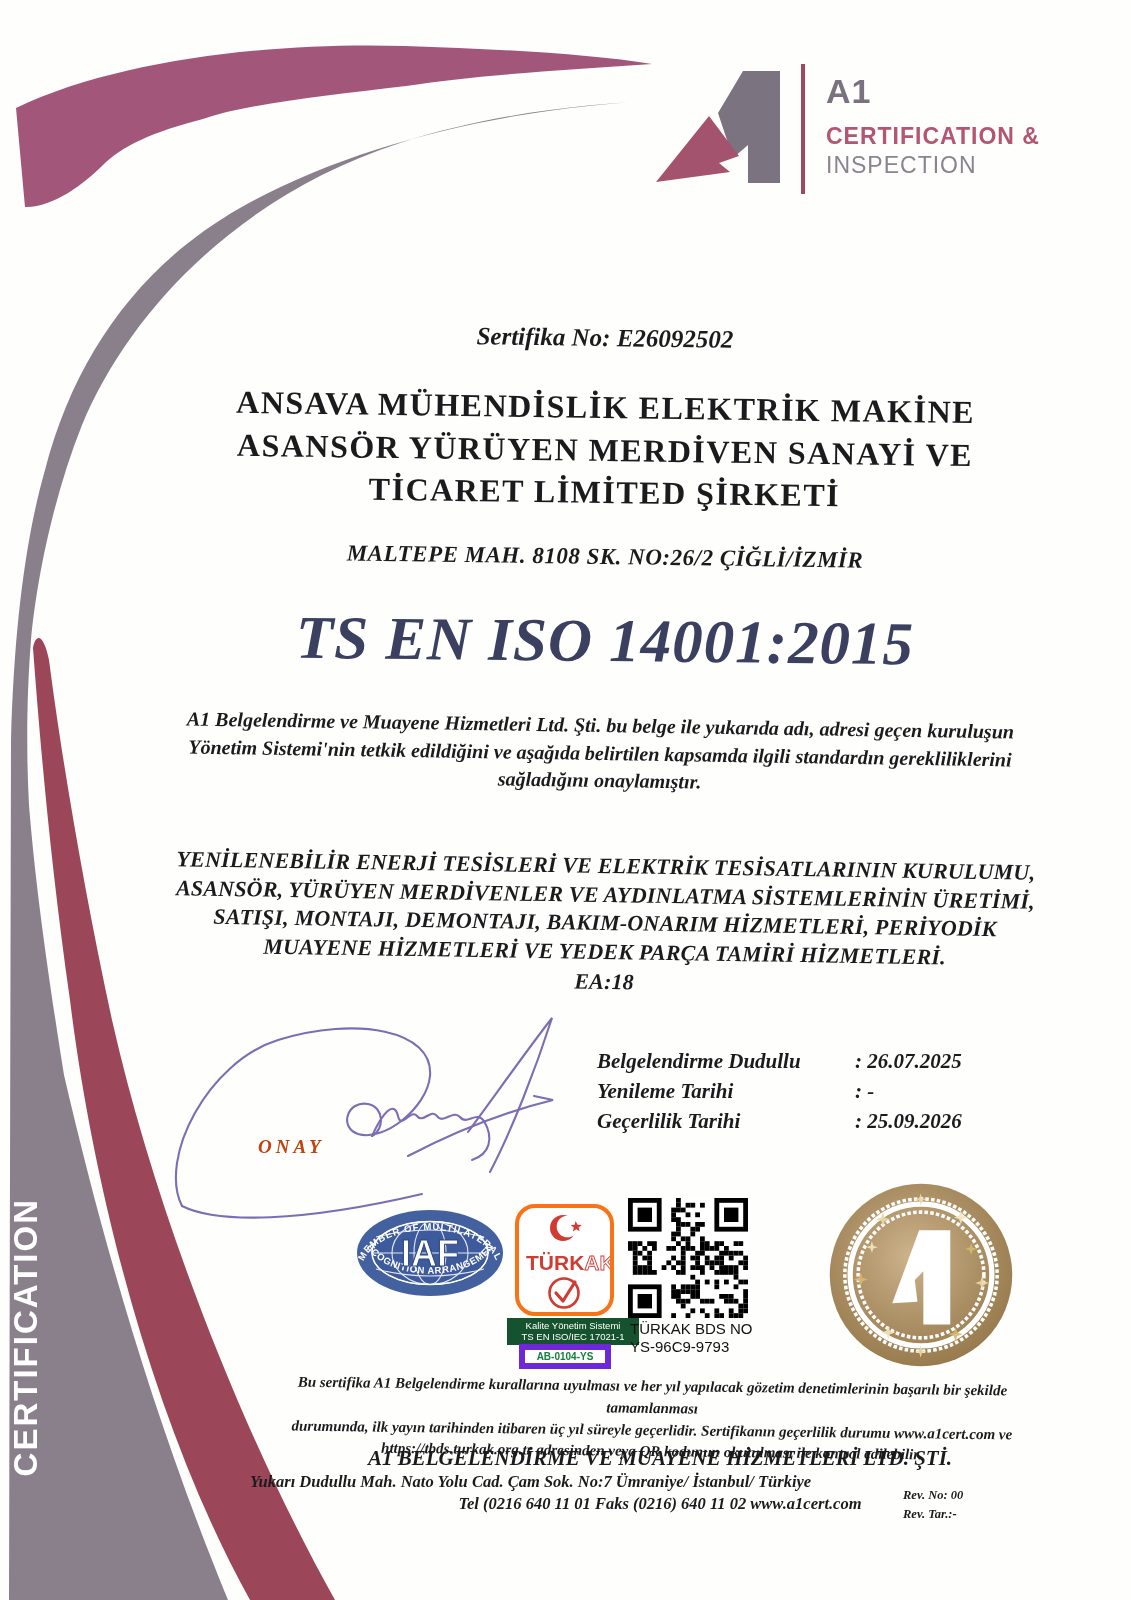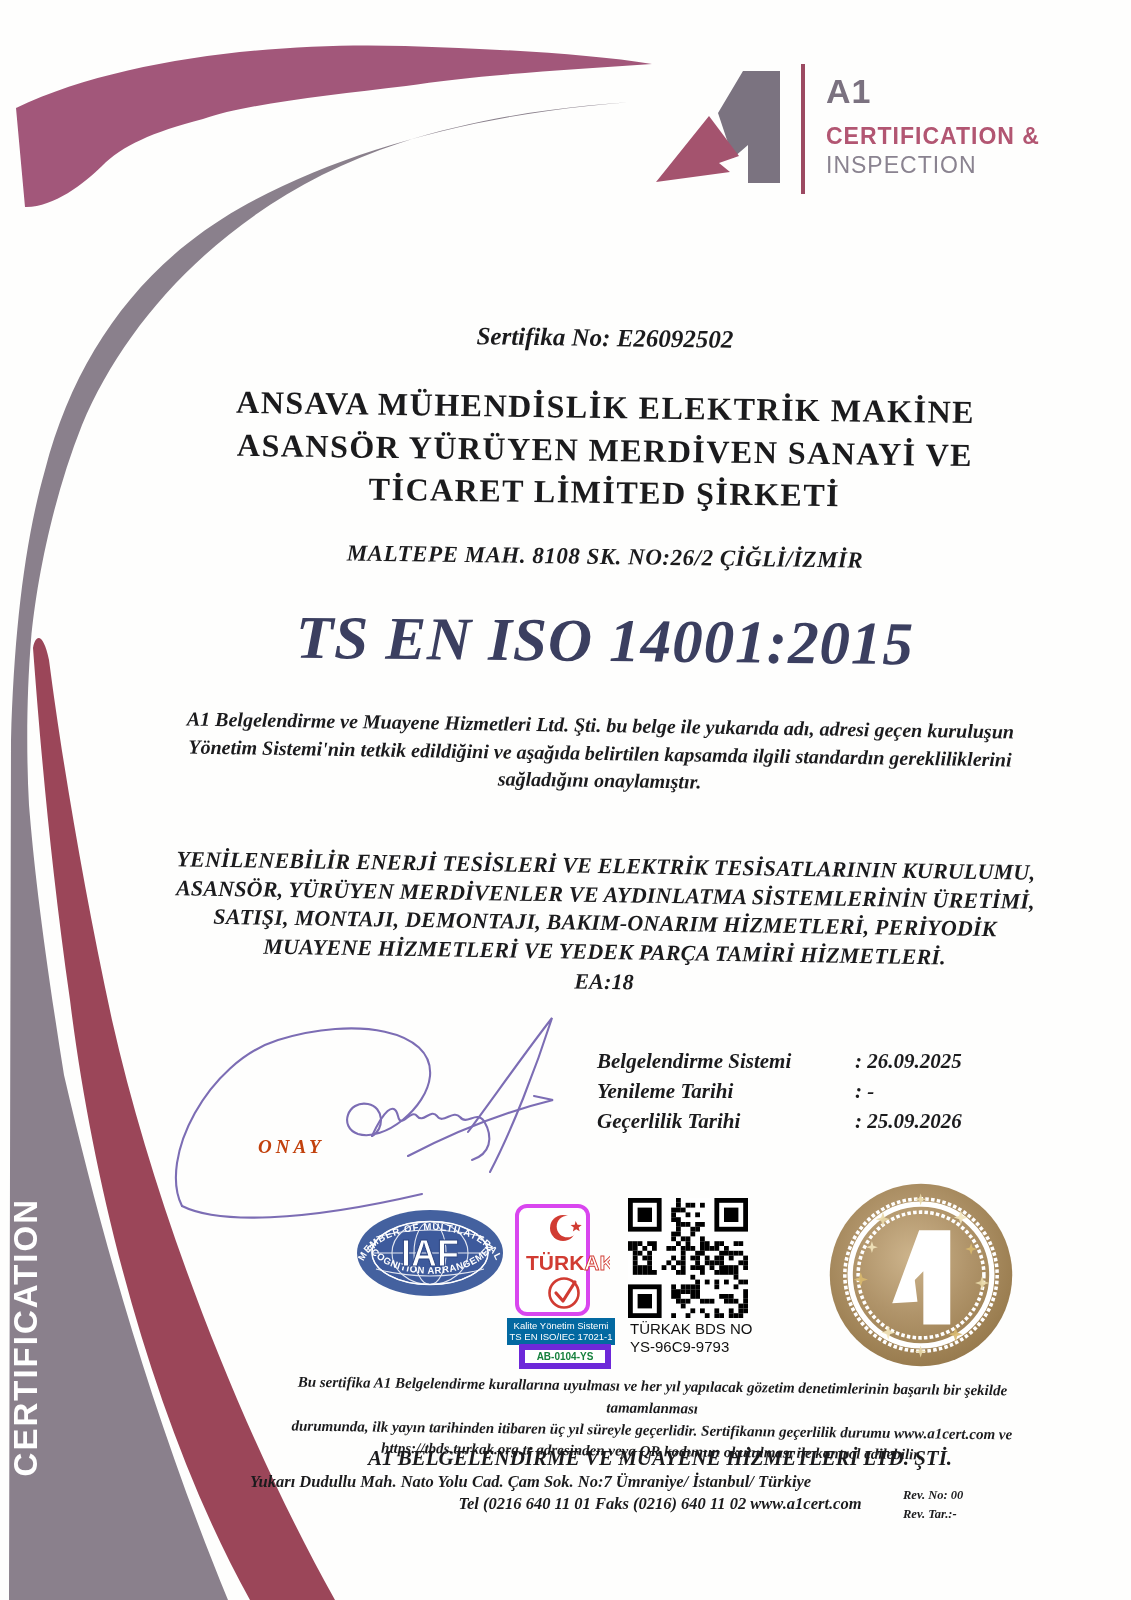--- a/index.html
+++ b/index.html
@@ -40,25 +40,25 @@
   .onay{position:absolute;left:258px;top:1136px;font-size:19px;font-weight:700;font-style:italic;
      letter-spacing:4px;color:#c2410c;}
 
   
   .dates{position:absolute;left:597px;top:1046px;font-size:21px;font-weight:700;font-style:italic;line-height:30px;}
   .dates .row{display:flex;}
   .dates .lbl{width:258px;}
 
   
   .iaf{position:absolute;left:355px;top:1209px;}
-  .turkak-box{position:absolute;left:515px;top:1204px;width:75px;height:112px;border:4px solid #d946ef;
-     border-radius:12px;box-sizing:border-box;background:#fff;}
-  .turkak-bar{position:absolute;left:507px;top:1318px;width:108px;background:#0369a1;color:#fff;
+  .turkak-box{position:absolute;left:515px;top:1204px;width:99px;height:112px;border:4px solid #f97316;
+     border-radius:20px;box-sizing:border-box;background:#fff;}
+  .turkak-bar{position:absolute;left:507px;top:1318px;width:108px;background:#14532d;color:#fff;
      font-family:"Liberation Sans","DejaVu Sans",sans-serif;font-size:9.5px;line-height:1.2;
-     text-align:center;padding:2px 0;}
+     text-align:center;padding:2px 12px;}
   .turkak-ab{position:absolute;left:519px;top:1344px;width:80px;border:6px solid #6d28d9;color:#15803d;
      font-family:"Liberation Sans","DejaVu Sans",sans-serif;font-size:10px;font-weight:700;
      text-align:center;padding:1px 0;background:#fff;}
   .qr{position:absolute;left:628px;top:1198px;}
   .qr-label{position:absolute;left:630px;top:1320px;font-family:"Liberation Sans","DejaVu Sans",sans-serif;
      font-size:15px;color:#111;line-height:1.2;}
   .seal{position:absolute;left:818px;top:1182px;}
 
   
   .f-para{position:absolute;left:262px;top:1376px;width:780px;text-align:center;
@@ -130,22 +130,22 @@
       <path d="M296,124 C324,86 358,38 380,10 C364,60 340,122 318,164"></path>
       <path d="M236,148 C282,124 332,104 381,92 L362,88"></path>
       <path d="M10,198 C46,216 130,214 250,186"></path>
       <path d="M312,113 C322,130 318,146 300,152"></path>
     </g>
   </svg>
   <div class="onay">ONAY</div>
 
   <div class="dates">
     <div class="row">
-      <span class="lbl">Belgelendirme Sistemi</span>
-      <span class="val">: 26.09.2025</span>
+      <span class="lbl">Belgelendirme Dudullu</span>
+      <span class="val">: 26.07.2025</span>
     </div>
     <div class="row">
       <span class="lbl">Yenileme Tarihi</span>
       <span class="val">: -</span>
     </div>
     <div class="row">
       <span class="lbl">Geçerlilik Tarihi</span>
       <span class="val">: 25.09.2026</span>
     </div>
   </div>

